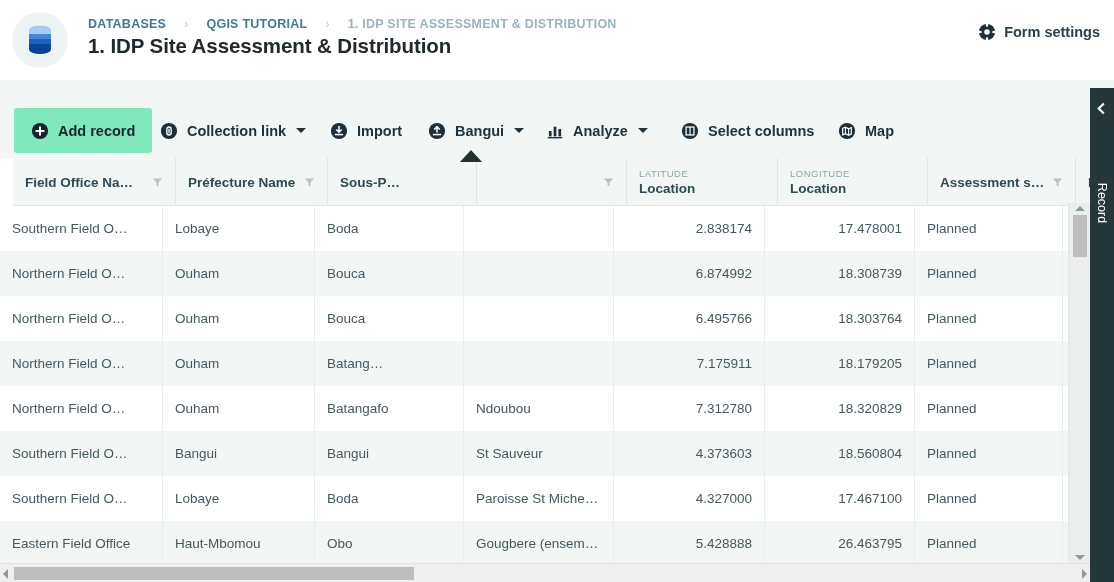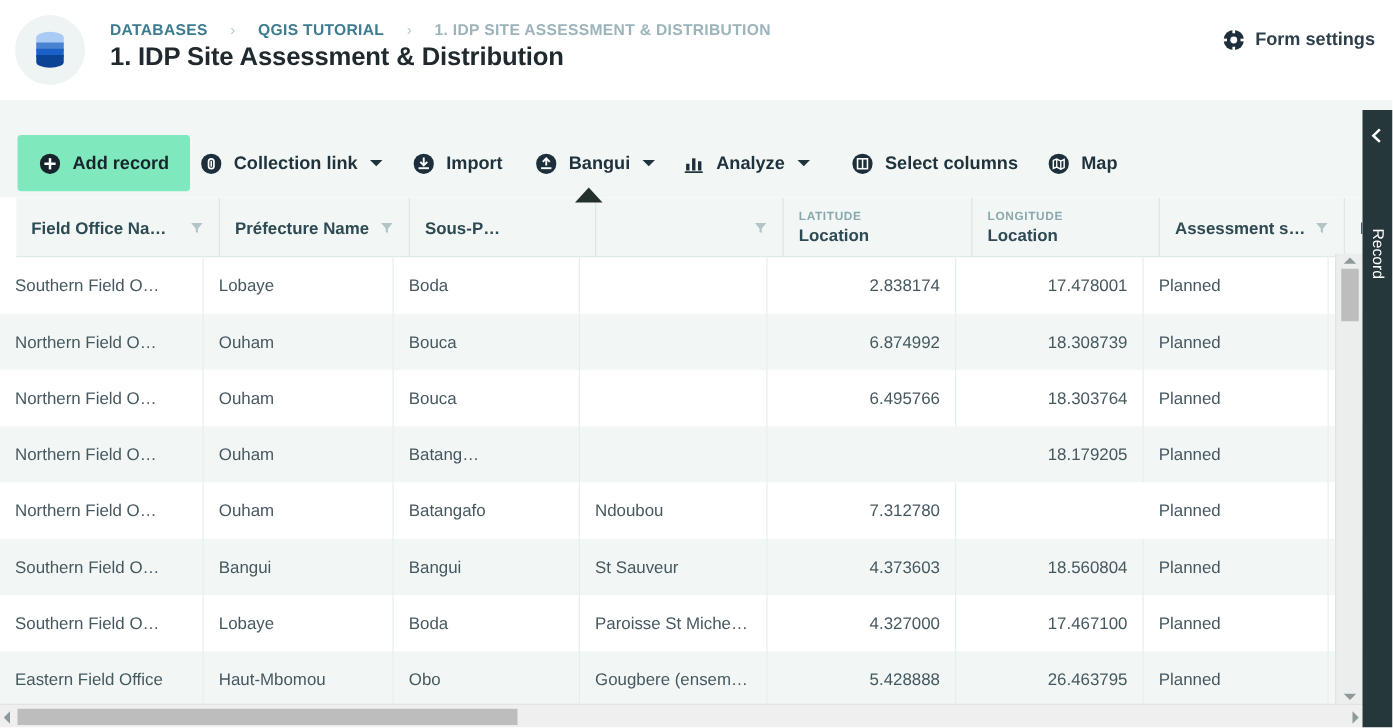--- a/index.html
+++ b/index.html
@@ -70,21 +70,21 @@
   }
   .th {
     position: absolute; top: 0; height: 48px;
     border-right: 1px solid #dde8e6;
     display: flex; flex-direction: column; justify-content: center;
     padding: 0 12px;
   }
   .th-row { display: flex; align-items: center; justify-content: space-between; gap: 6px; width: 100%; }
   .th-label { font-size: 13.5px; font-weight: bold; color: #2e4a52; white-space: nowrap;
               overflow: hidden; text-overflow: ellipsis; }
-  .th-sub { font-size: 9.5px; font-weight: bold; color: #8aa7ab; letter-spacing: .5px; margin-bottom: 2px; }
+  .th-sub { font-size: 9.5px; font-weight: normal; color: #8aa7ab; letter-spacing: .5px; margin-bottom: 2px; }
   .funnel { width: 11px; height: 11px; flex: none; }
   .trow { position: absolute; left: 0; width: 1090px; height: 45px; }
   .trow.odd { background: #ffffff; }
   .trow.even { background: #f2f7f6; }
   .td {
     position: absolute; top: 0; height: 45px; display: flex; align-items: center;
     padding: 0 12px; font-size: 13.5px; color: #46585f;
     border-right: 1px solid #e7efee; white-space: nowrap; overflow: hidden;
   }
   .td.num { justify-content: flex-end; }
@@ -340,30 +340,32 @@
           <div class="td num" style="left: 614px; width: 151px;">6.495766</div>
           <div class="td num" style="left: 765px; width: 150px;">18.303764</div>
           <div class="td" style="left: 915px; width: 148px;">Planned</div>
           <div class="td" style="left: 1063px; width: 27px;"></div>
         </div>
         <div class="trow even" style="top: 183px;">
           <div class="td" style="left: 0px; width: 163px;">Northern Field O…</div>
           <div class="td" style="left: 163px; width: 152px;">Ouham</div>
           <div class="td" style="left: 315px; width: 149px;">Batang…</div>
           <div class="td" style="left: 464px; width: 150px;"></div>
+          <div class="td num" style="left: 614px; width: 151px;">7.175911</div>
           <div class="td num" style="left: 765px; width: 150px;">18.179205</div>
           <div class="td" style="left: 915px; width: 148px;">Planned</div>
           <div class="td" style="left: 1063px; width: 27px;"></div>
         </div>
         <div class="trow odd" style="top: 228px;">
           <div class="td" style="left: 0px; width: 163px;">Northern Field O…</div>
           <div class="td" style="left: 163px; width: 152px;">Ouham</div>
           <div class="td" style="left: 315px; width: 149px;">Batangafo</div>
           <div class="td" style="left: 464px; width: 150px;">Ndoubou</div>
           <div class="td num" style="left: 614px; width: 151px;">7.312780</div>
+          <div class="td num" style="left: 765px; width: 150px;">18.320829</div>
           <div class="td" style="left: 915px; width: 148px;">Planned</div>
           <div class="td" style="left: 1063px; width: 27px;"></div>
         </div>
         <div class="trow even" style="top: 273px;">
           <div class="td" style="left: 0px; width: 163px;">Southern Field O…</div>
           <div class="td" style="left: 163px; width: 152px;">Bangui</div>
           <div class="td" style="left: 315px; width: 149px;">Bangui</div>
           <div class="td" style="left: 464px; width: 150px;">St Sauveur</div>
           <div class="td num" style="left: 614px; width: 151px;">4.373603</div>
           <div class="td num" style="left: 765px; width: 150px;">18.560804</div>

